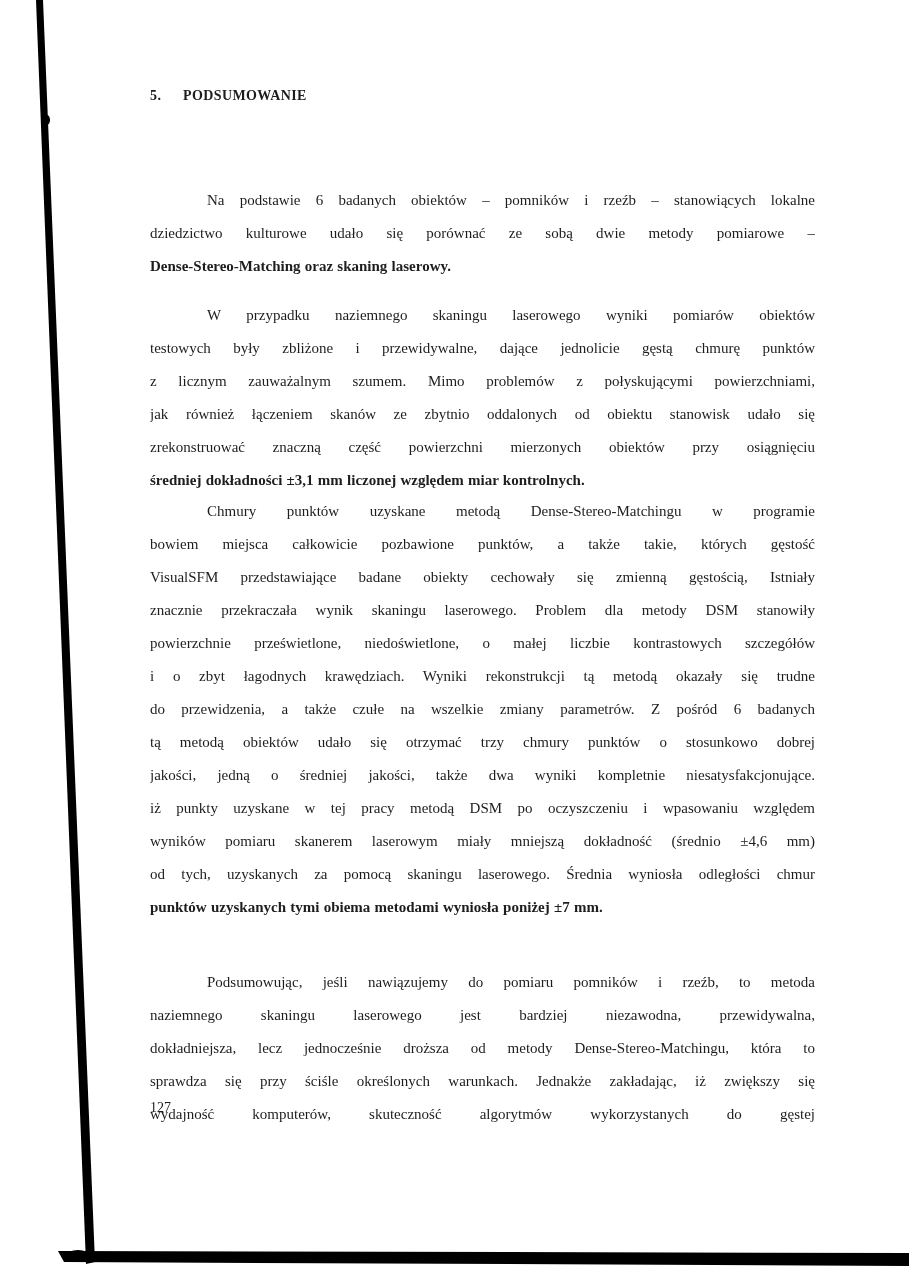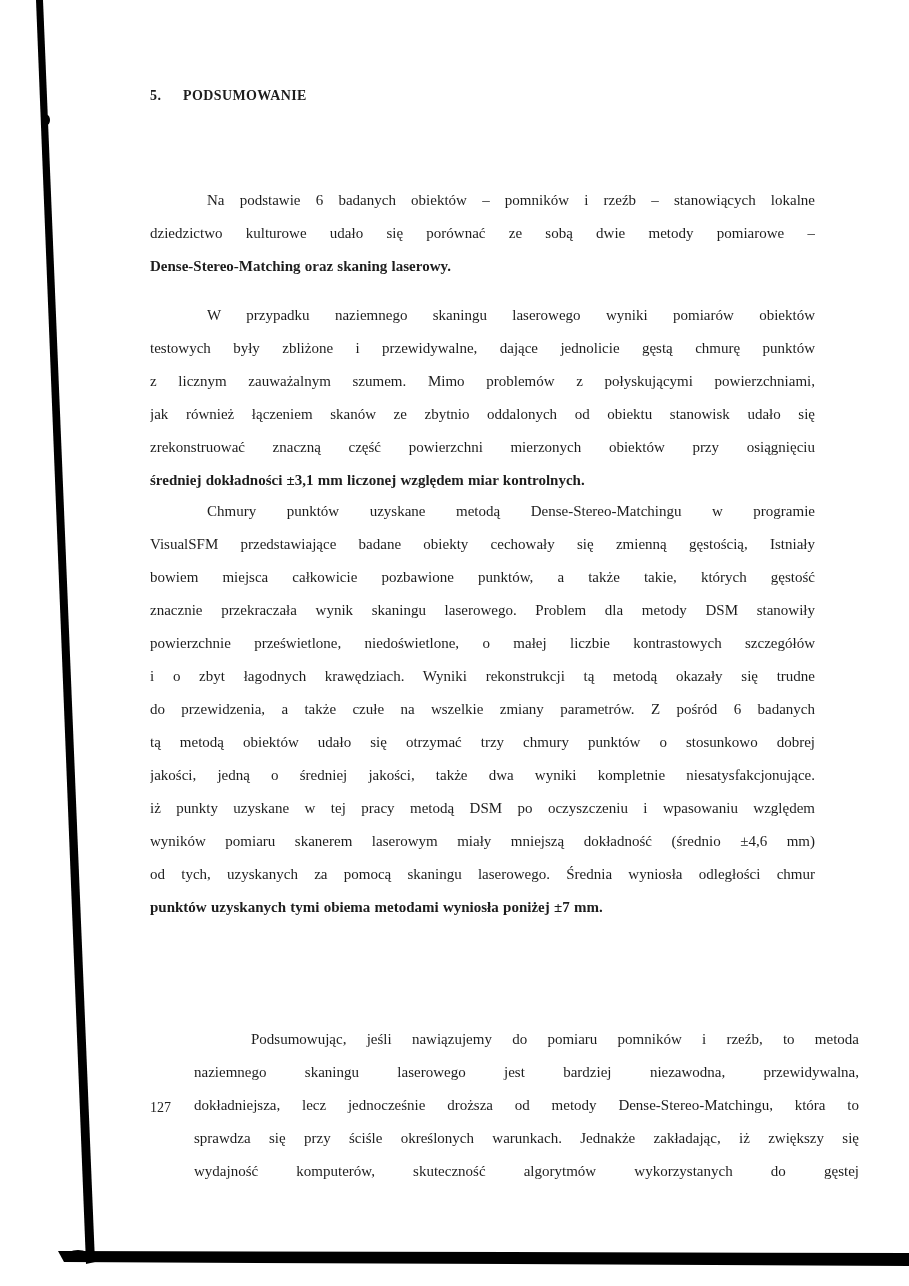--- a/index.html
+++ b/index.html
@@ -16,21 +16,21 @@
   .line {
     height:33px; line-height:33px; overflow:hidden;
     text-align:justify; text-align-last:justify;
     word-spacing:0.5px;
   }
   .line.noj { text-align-last:left;font-weight:bold; }
   .line.first { text-indent:57px; }
   .p0 { top:184px; }
   .p1 { top:299px; }
   .p2 { top:489px;margin-top:6px; }
-  .p3 { top:1023px;margin-left:44px; }
+  .p3 { top:966px; }
   .pageno {
     position:absolute; left:150px; top:1094px; width:650px;
     font-size:14px; line-height:28px; text-align:left;
   }
   .scan-overlay {
     position:absolute; left:0; top:0; width:909px; height:1286px;
     pointer-events:none;
   }
 </style>
 </head>
@@ -50,22 +50,22 @@
   <div class="para p1">
       <div class="line first">W przypadku naziemnego skaningu laserowego wyniki pomiarów obiektów</div>
       <div class="line">testowych były zbliżone i przewidywalne, dające jednolicie gęstą chmurę punktów</div>
       <div class="line">z licznym zauważalnym szumem. Mimo problemów z połyskującymi powierzchniami,</div>
       <div class="line">jak również łączeniem skanów ze zbytnio oddalonych od obiektu stanowisk udało się</div>
       <div class="line">zrekonstruować znaczną część powierzchni mierzonych obiektów przy osiągnięciu</div>
       <div class="line noj">średniej dokładności ±3,1 mm liczonej względem miar kontrolnych.</div>
     </div>
   <div class="para p2">
       <div class="line first">Chmury punktów uzyskane metodą Dense-Stereo-Matchingu w programie</div>
+      <div class="line">bowiem miejsca całkowicie pozbawione punktów, a także takie, których gęstość</div>
       <div class="line">VisualSFM przedstawiające badane obiekty cechowały się zmienną gęstością, Istniały</div>
-      <div class="line">bowiem miejsca całkowicie pozbawione punktów, a także takie, których gęstość</div>
       <div class="line">znacznie przekraczała wynik skaningu laserowego. Problem dla metody DSM stanowiły</div>
       <div class="line">powierzchnie prześwietlone, niedoświetlone, o małej liczbie kontrastowych szczegółów</div>
       <div class="line">i o zbyt łagodnych krawędziach. Wyniki rekonstrukcji tą metodą okazały się trudne</div>
       <div class="line">do przewidzenia, a także czułe na wszelkie zmiany parametrów. Z pośród 6 badanych</div>
       <div class="line">tą metodą obiektów udało się otrzymać trzy chmury punktów o stosunkowo dobrej</div>
       <div class="line">jakości, jedną o średniej jakości, także dwa wyniki kompletnie niesatysfakcjonujące.</div>
       <div class="line">iż punkty uzyskane w tej pracy metodą DSM po oczyszczeniu i wpasowaniu względem</div>
       <div class="line">wyników pomiaru skanerem laserowym miały mniejszą dokładność (średnio ±4,6 mm)</div>
       <div class="line">od tych, uzyskanych za pomocą skaningu laserowego. Średnia wyniosła odległości chmur</div>
       <div class="line noj">punktów uzyskanych tymi obiema metodami wyniosła poniżej ±7 mm.</div>

